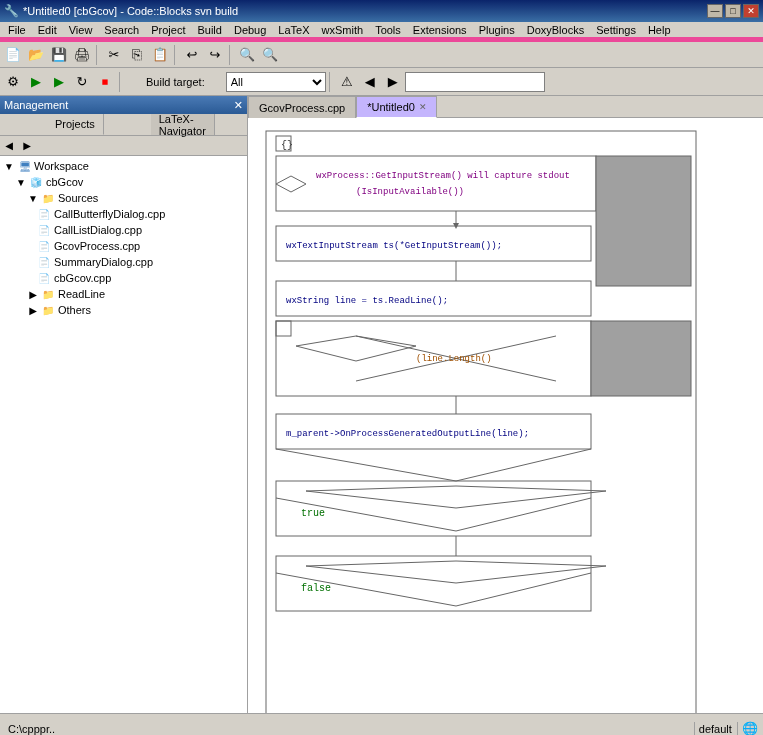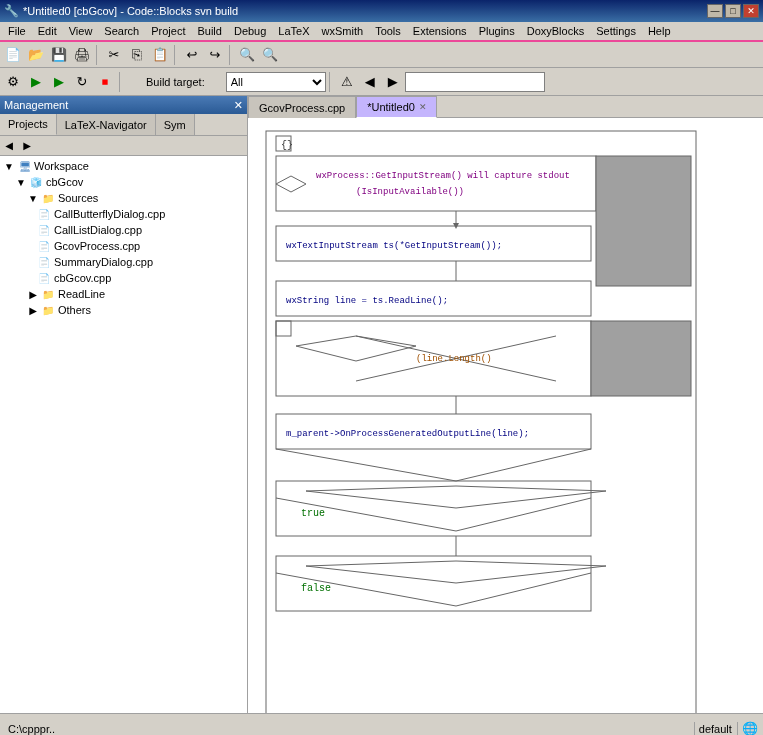--- a/index.html
+++ b/index.html
@@ -26,21 +26,21 @@
       font-size: 9px; cursor: pointer; color: #000;
     }
     .title-btn.close { background: #c04030; color: white; }
     
     
     #menubar {
       background: #d4d0c8;
       height: 20px;
       display: flex;
       align-items: center;
-      border-bottom: 2px solid #ec4899;
+      border-bottom: 5px solid #ec4899;
       font-size: 11px;
       padding: 0 2px;
     }
     .menu-item {
       padding: 2px 6px;
       cursor: pointer;
       height: 100%;
       display: flex; align-items: center;
     }
     
@@ -103,20 +103,21 @@
       border-bottom: 1px solid #a0a0a0;
       height: 22px;
     }
     .mgmt-tab {
       padding: 5px 8px;
       font-size: 11px;
       cursor: pointer;
       border-right: 1px solid #a0a0a0;
       display: flex; align-items: center;
       background: #c8c4bc;
+      margin-left: 47px;
     }
     .mgmt-tab.active { background: #d4d0c8; border-bottom: 1px solid #d4d0c8; }
     #mgmt-nav { display: flex; height: 20px; align-items: center; border-bottom: 1px solid #a0a0a0; }
     .nav-arrow { width: 18px; height: 18px; display: flex; align-items: center; justify-content: center; cursor: pointer; font-size: 10px; }
     
     
     #tree-area { flex: 1; background: white; overflow: auto; padding: 2px; font-size: 11px; }
     .tree-item { display: flex; align-items: center; gap: 2px; padding: 1px 0; cursor: pointer; }
     .tree-indent1 { margin-left: 12px; }
     .tree-indent2 { margin-left: 24px; }

